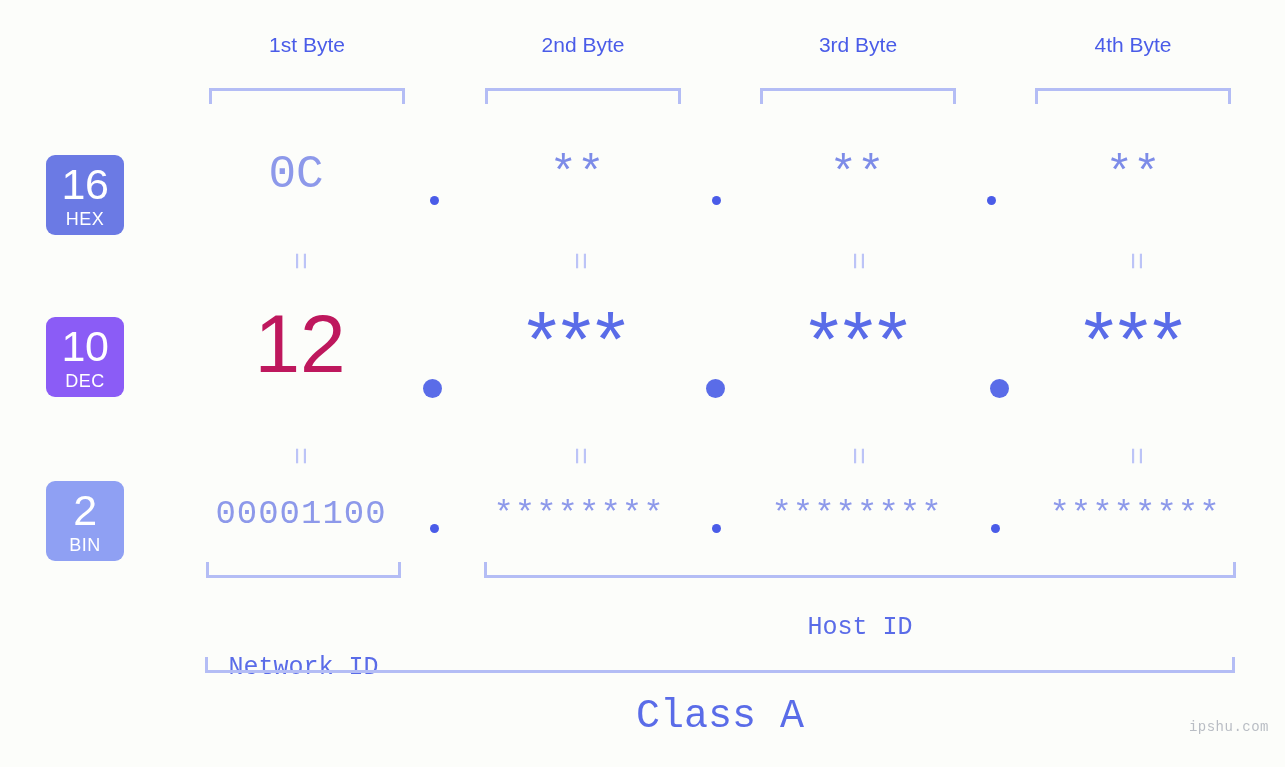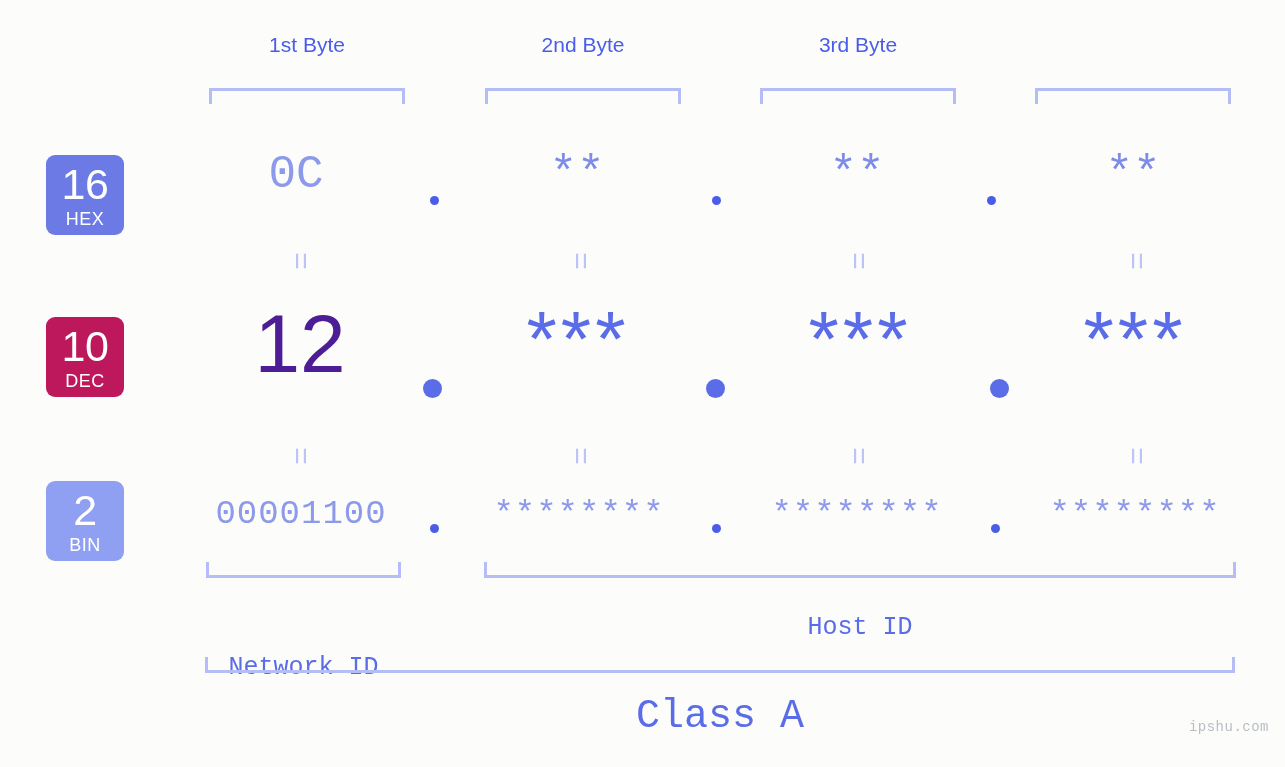--- a/index.html
+++ b/index.html
@@ -70,21 +70,21 @@
   .badge .num {
     font-size: 43px;
     letter-spacing: -0.5px;
   }
   .badge .nm {
     font-size: 18px;
     margin-top: 4px;
     letter-spacing: 0.5px;
   }
   .badge-hex { top: 155px; background: #6b7ae4; }
-  .badge-dec { top: 317px; background: #be185d; }
+  .badge-dec { top: 317px; background: #8b5cf6; }
   .badge-bin { top: 481px; background: #8fa0f3; }
 
   
   .hex-val {
     position: absolute;
     top: 152px;
     width: 200px;
     text-align: center;
     font-family: "Liberation Mono", monospace;
     font-size: 46px;
@@ -126,21 +126,21 @@
   }
 
   
   .dec-val {
     position: absolute;
     top: 303px;
     width: 200px;
     text-align: center;
     font-family: "Liberation Sans", sans-serif;
     font-size: 82px;
-    color: #4c1d95;
+    color: #be185d;
     line-height: 1;
     white-space: nowrap;
   }
   .dec-stars {
     position: absolute;
     top: 300px;
     width: 230px;
     text-align: center;
     font-family: "Liberation Sans", sans-serif;
     font-size: 78px;
@@ -225,20 +225,21 @@
   }
 </style>
 </head>
 <body>
 
 <div class="stage">
 
   <div class="byte-label" style="left:207px;">1st Byte</div>
   <div class="byte-label" style="left:483px;">2nd Byte</div>
   <div class="byte-label" style="left:758px;">3rd Byte</div>
+  <div class="byte-label" style="left:1033px;">4th Byte</div>
 
   <div class="bracket-top" style="left:209px;  width:196px;"></div>
   <div class="bracket-top" style="left:485px;  width:196px;"></div>
   <div class="bracket-top" style="left:760px;  width:196px;"></div>
   <div class="bracket-top" style="left:1035px; width:196px;"></div>
 
   <div class="badge badge-hex">
     <span class="num">16</span>
     <span class="nm">HEX</span>
   </div>

